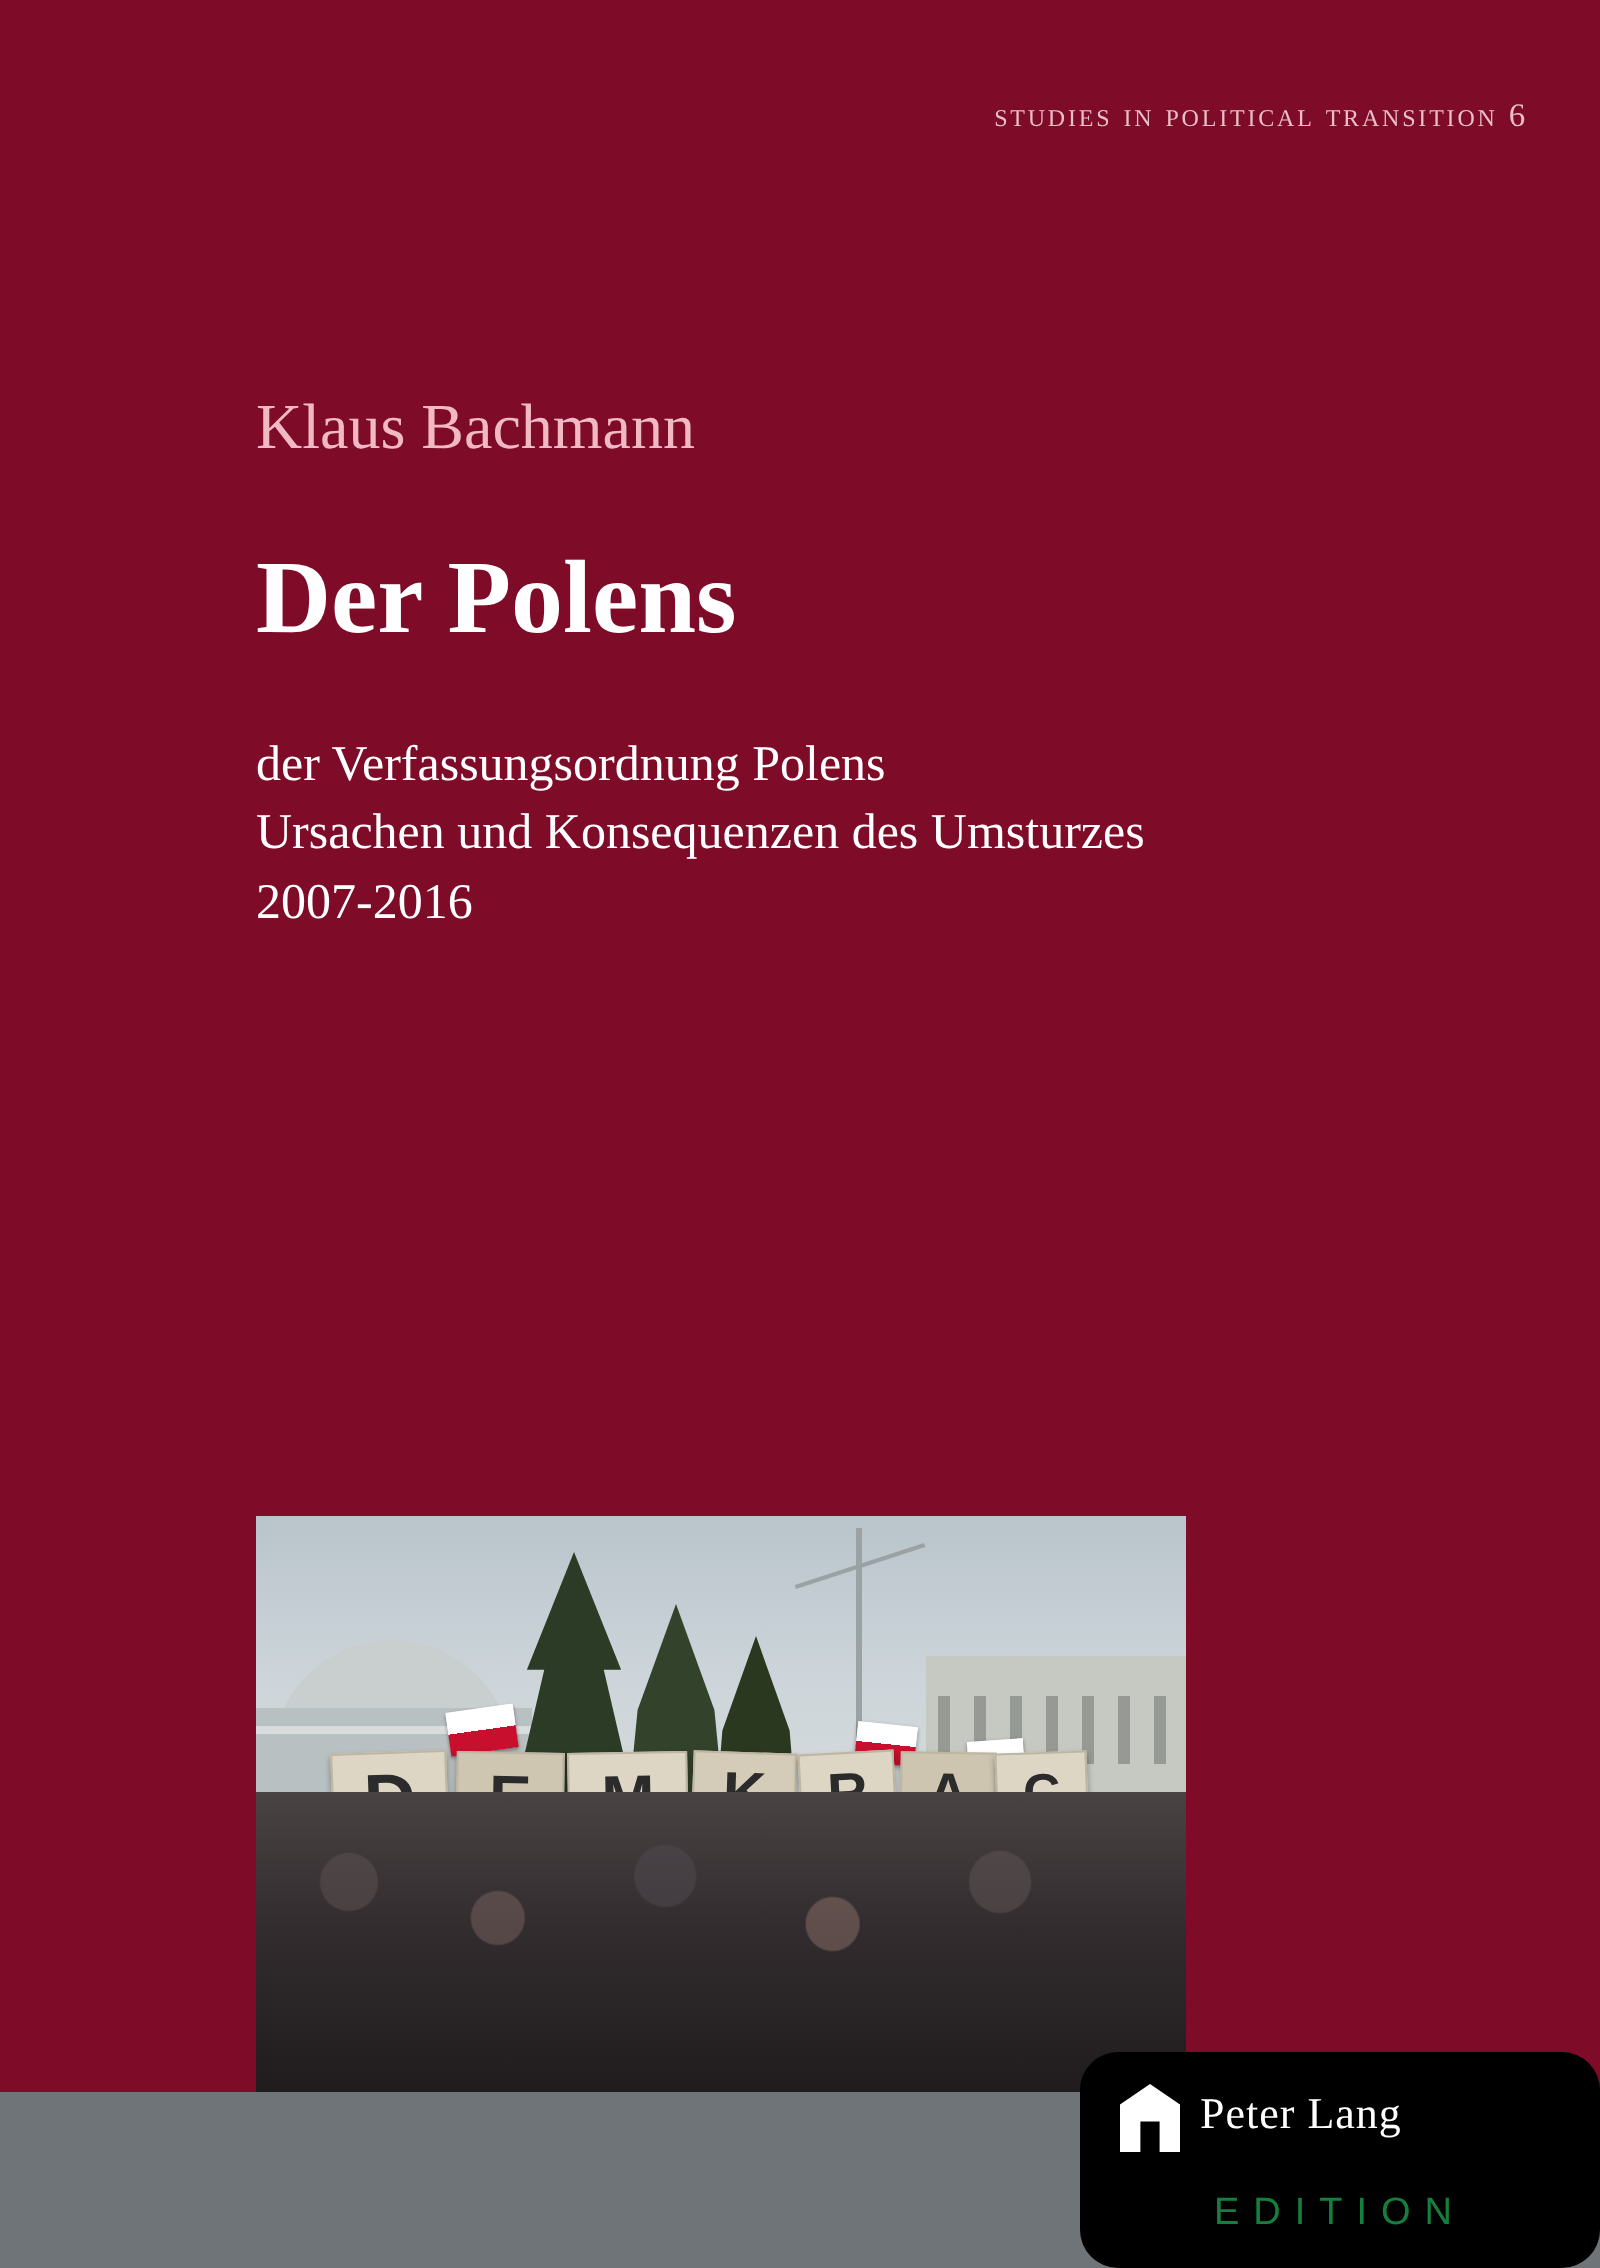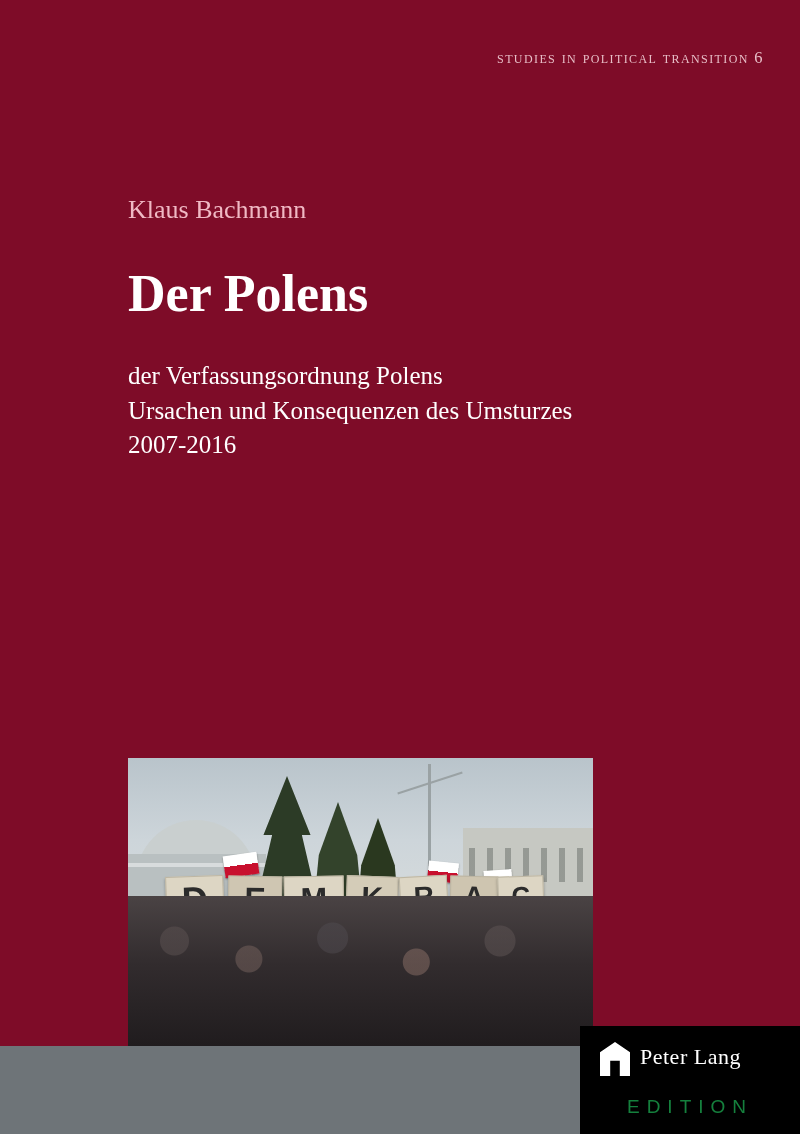--- a/index.html
+++ b/index.html
@@ -45,21 +45,21 @@
   
   .text-block {
     position: absolute;
     left: 128px;
     top: 196px;
     width: 600px;
   }
   .author {
     color: #f0b9c4;
     font-family: "Liberation Serif", serif;
-    font-size: 26px;
+    font-size: 32px;
     font-weight: 400;
     line-height: 1.1;
     margin: 0 0 42px 0;
   }
   .title {
     color: #ffffff;
     font-family: "Liberation Serif", serif;
     font-size: 52px;
     font-weight: 700;
     line-height: 1.05;
@@ -219,24 +219,25 @@
     position: absolute;
     left: 0; right: 0;
     bottom: 0;
     height: 88px;
     background: #6e7478;
   }
   .publisher {
     position: absolute;
     right: 0;
     bottom: 0;
-    width: 220px;
+    width: 260px;
     height: 108px;
     background: #000000;
     color: #ffffff;
+    border-radius: 19px;
   }
   .publisher-name {
     position: absolute;
     left: 60px;
     top: 18px;
     font-family: "Liberation Serif", serif;
     font-size: 22px;
     letter-spacing: 0.5px;
     color: #ffffff;
   }

